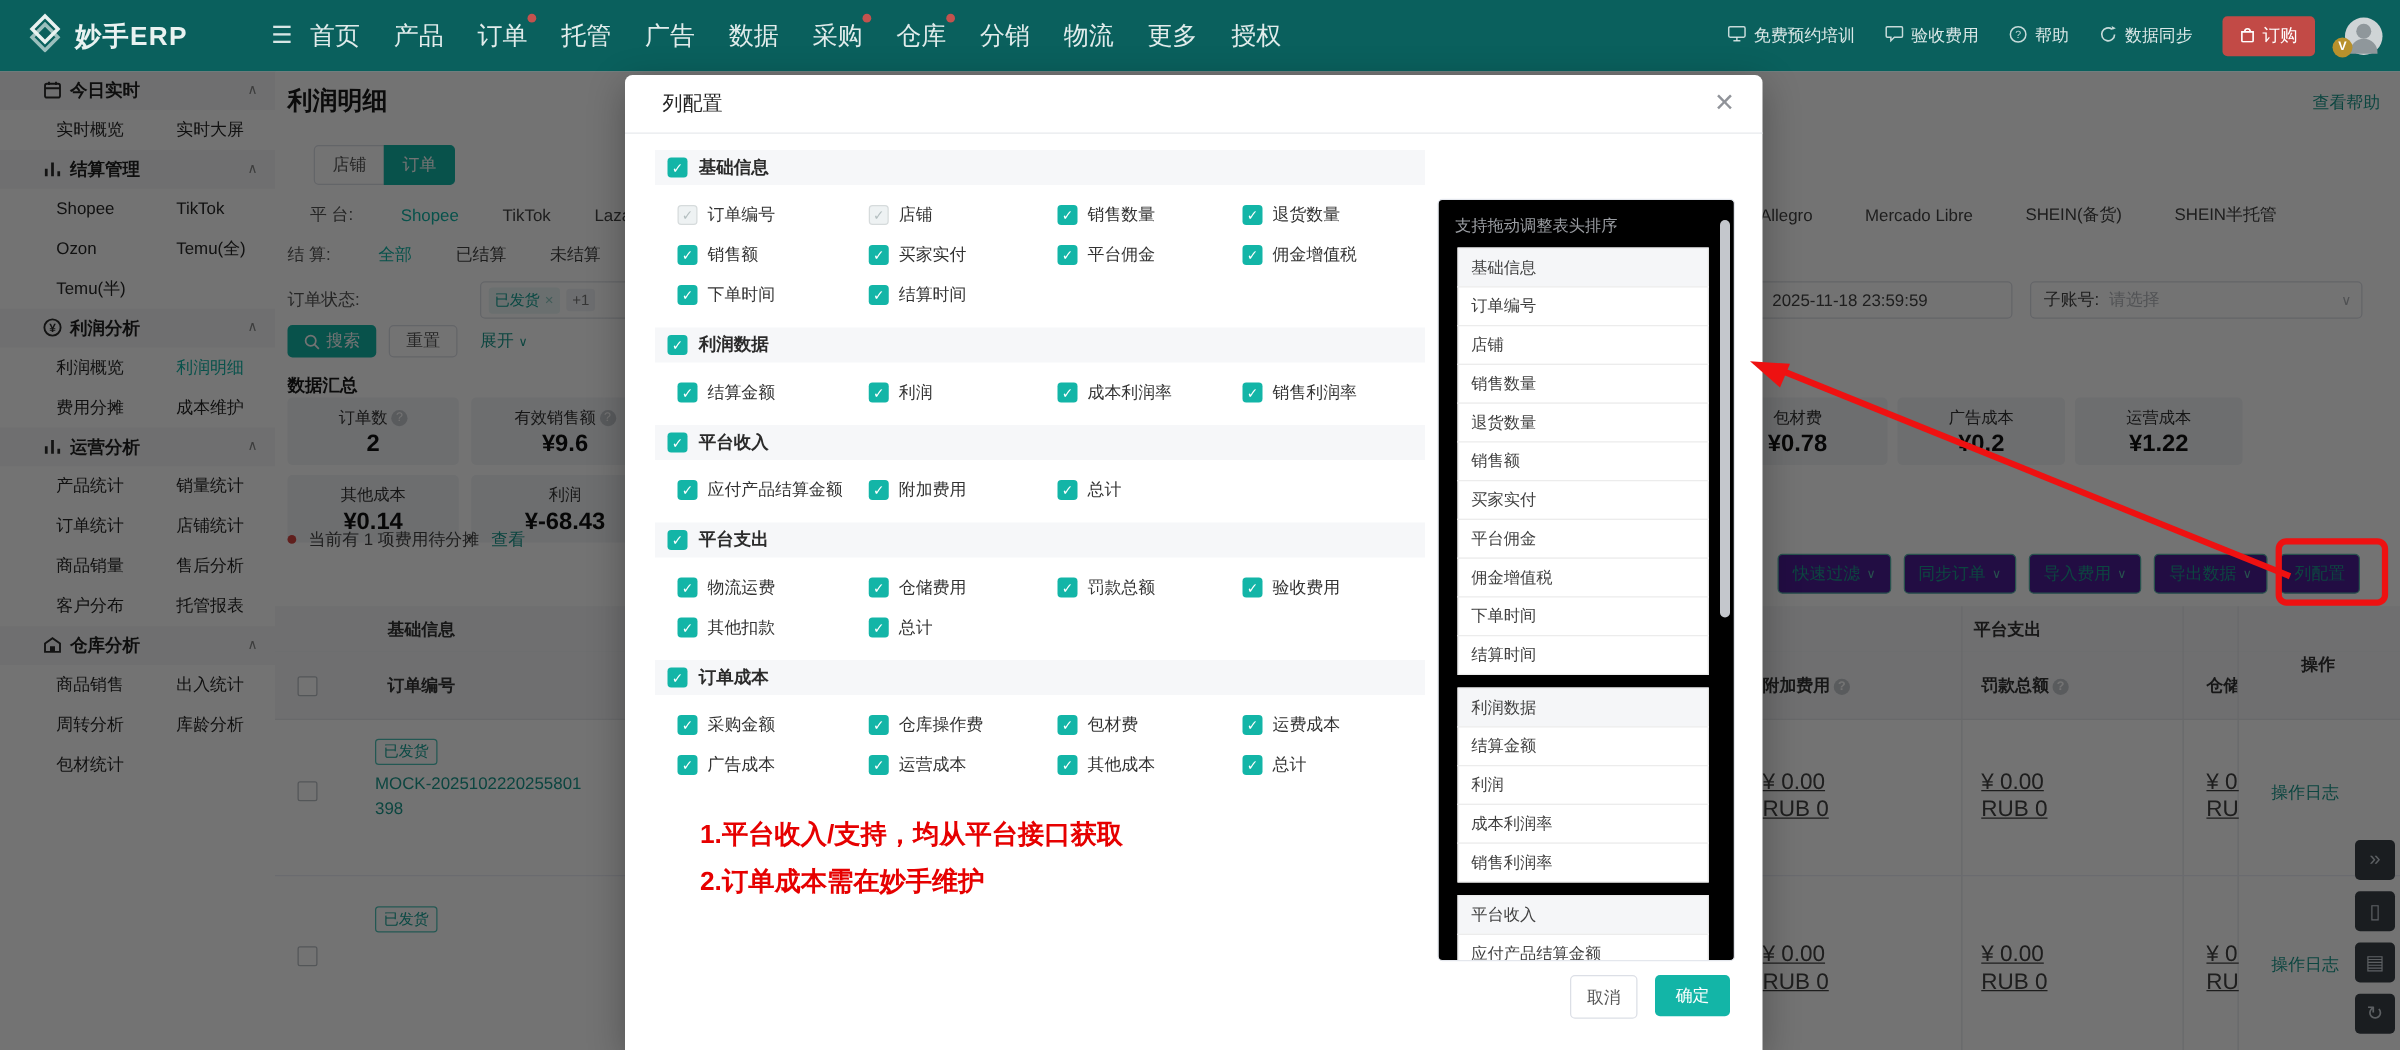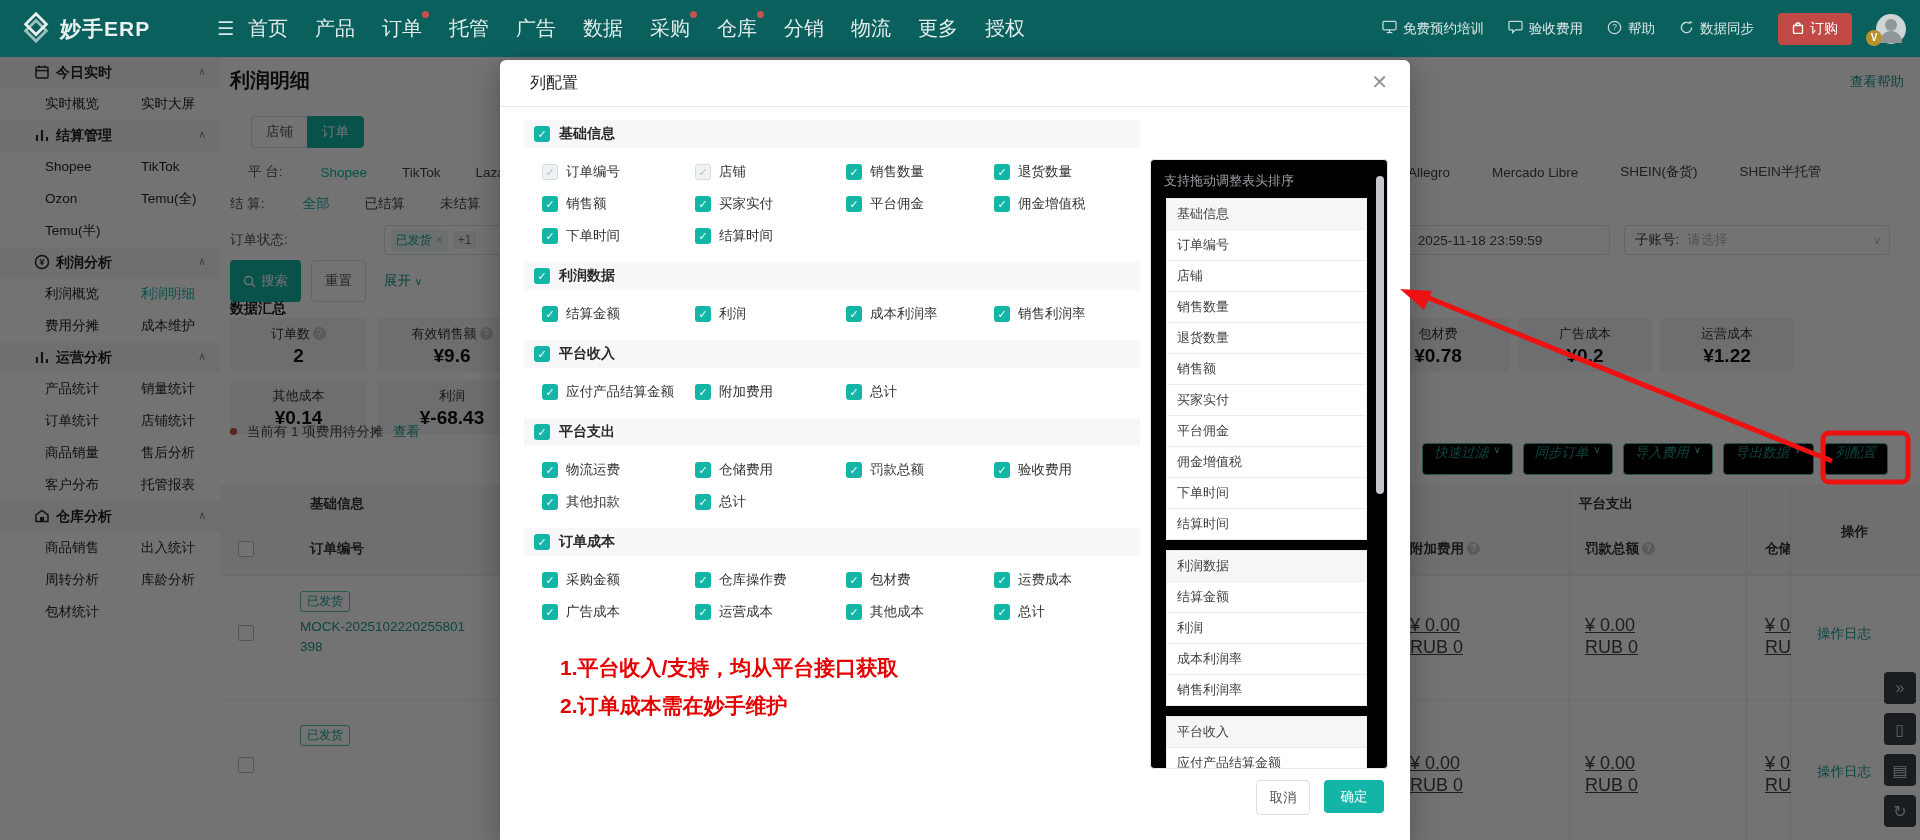--- a/index.html
+++ b/index.html
@@ -49,35 +49,35 @@
   .f-opt.active{color:#13b5a7;}
   .f-row{display:flex;align-items:center;gap:28px;}
   .status-box{left:84px;top:0;width:200px;height:30px;border:1px solid #dcdfe6;border-radius:4px;background:#fff;
               display:flex;align-items:center;gap:5px;padding-left:6px;box-sizing:border-box;}
   .tag{background:#eaf7f6;color:#16a094;font-size:12px;padding:2px 5px;border-radius:3px;display:flex;align-items:center;gap:4px;}
   .tag .x{color:#8fc9c3;font-style:normal;cursor:pointer;}
   .tag.gray{background:#f0f2f5;color:#777;}
   .status-box .chev,.sel .chev{margin-left:auto;margin-right:8px;color:#b0b3b8;font-size:11px;}
   .inputbox{height:30px;border:1px solid #dcdfe6;border-radius:4px;background:#fff;box-sizing:border-box;
             display:flex;align-items:center;font-size:13.5px;color:#444;}
-  .btn{height:42px;border-radius:4px;font-size:13.5px;display:inline-flex;align-items:center;justify-content:center;
+  .btn{height:26px;border-radius:4px;font-size:13.5px;display:inline-flex;align-items:center;justify-content:center;
        cursor:pointer;box-sizing:border-box;}
   .btn-primary{background:#13b5a7;color:#fff;gap:5px;padding:0 13px;}
   .btn-plain{background:#fff;border:1px solid #dcdfe6;color:#555;padding:0 13px;}
   .link-teal{color:#1c9a8e;cursor:pointer;font-size:13.5px;}
   .sum-title{font-size:14px;font-weight:bold;color:#1a1a1a;}
   .card{position:absolute;height:54px;background:#f1f3f6;border-radius:4px;text-align:center;padding-top:7px;box-sizing:border-box;}
   .card .cl{font-size:13px;color:#333;}
   .card .cv{font-size:19px;font-weight:bold;color:#111;margin-top:2px;}
   .qmark{display:inline-block;width:13px;height:13px;border-radius:50%;background:#c6c9ce;color:#fff;
          font-size:10px;line-height:13px;text-align:center;margin-left:3px;vertical-align:1px;}
   .notice-dot{display:inline-block;width:7px;height:7px;border-radius:50%;background:#d64541;margin-right:6px;vertical-align:1px;}
   .toolbar{display:flex;gap:10px;}
   .tb-btn{height:30px;padding:0 11px;border:1px solid #58b5ac;border-radius:4px;color:#1c9a8e;
-          font-size:13.5px;display:flex;gap:5px;background:#000000;cursor:pointer;font-style:italic;}
+          font-size:13.5px;display:flex;align-items:center;gap:5px;background:#4c1d95;cursor:pointer;}
   .tb-btn .chev{font-size:10px;color:#58b5ac;}
   
   .tbl-ghead{left:0;top:428px;right:0;height:36px;background:#f5f6f8;border-bottom:1px solid #e6e8ec;}
   .tbl-chead{left:0;top:464px;right:0;height:54px;background:#f5f6f8;border-bottom:1px solid #e6e8ec;}
   .th{position:absolute;font-size:13.5px;color:#333;font-weight:bold;white-space:nowrap;}
   .vline{position:absolute;width:1px;background:#e6e8ec;top:428px;bottom:0;}
   .hline{position:absolute;height:1px;background:#ebeef5;left:0;right:0;}
   .cellv{position:absolute;font-size:18px;color:#444;white-space:nowrap;text-decoration:underline;}
   .badge{position:absolute;border:1px solid #4fc3b8;color:#17a296;font-size:12px;border-radius:3px;
          padding:1px 6px;background:#fff;}

